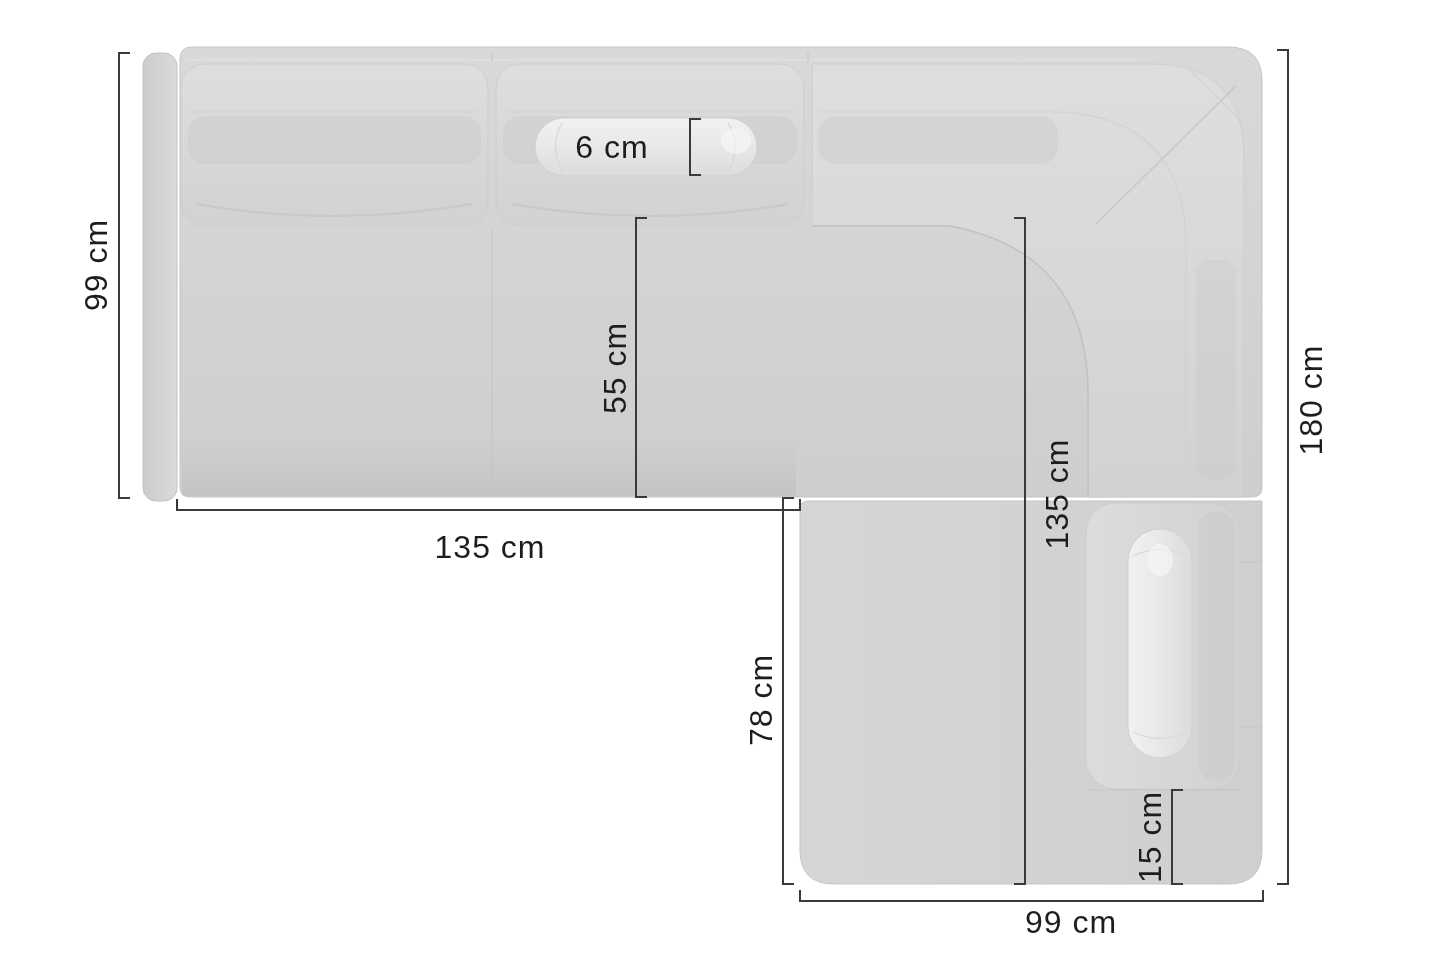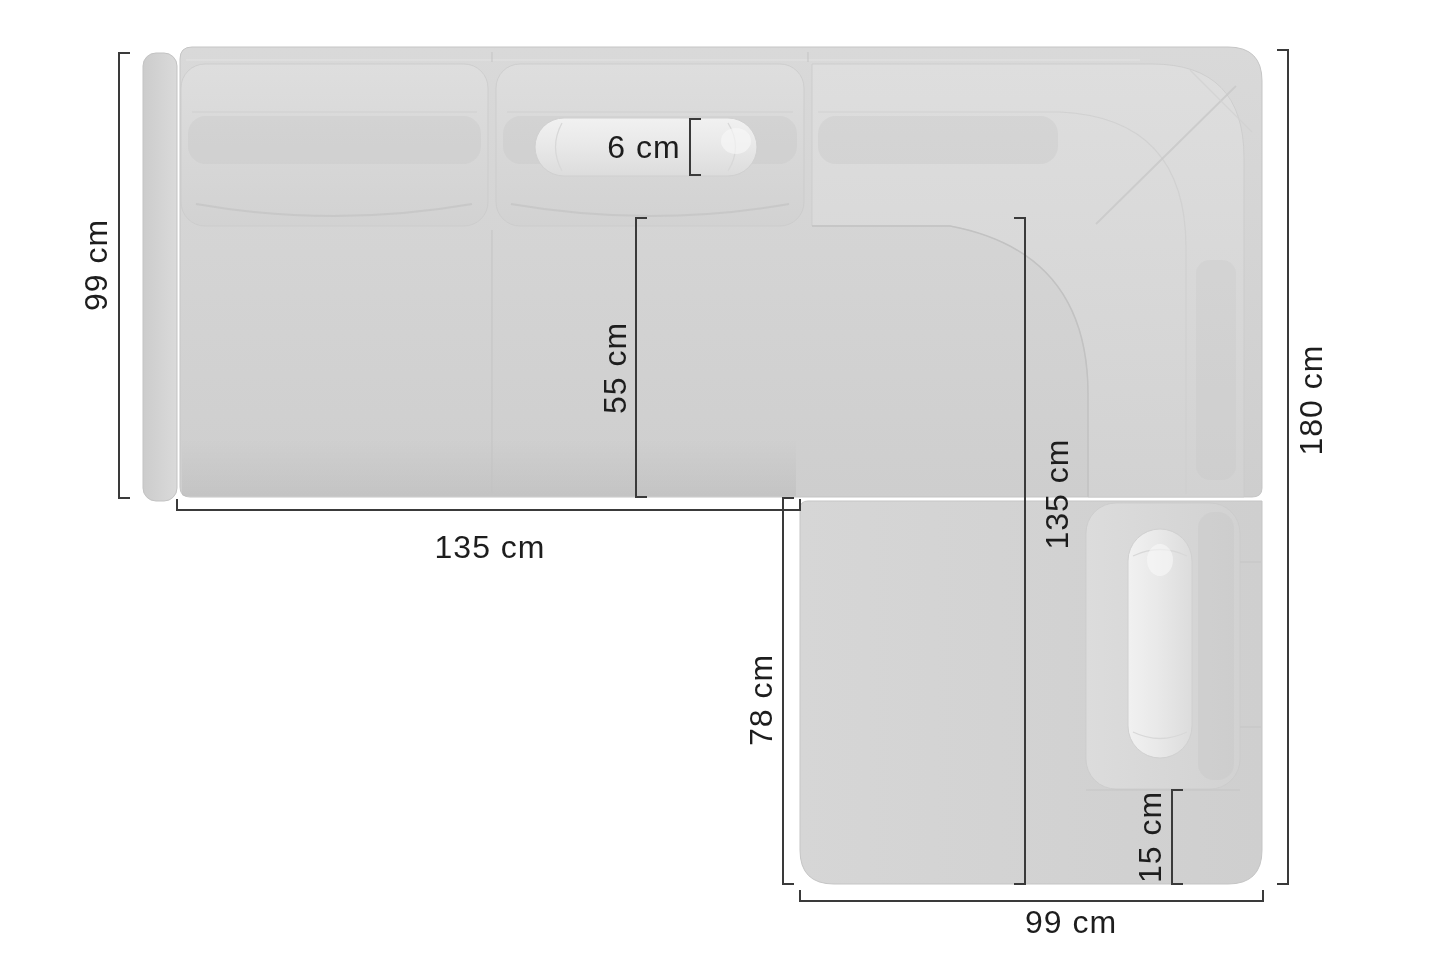--- a/index.html
+++ b/index.html
@@ -153,21 +153,21 @@
       <path d="M 1183,790 H 1172 V 884 H 1183"></path>
 
       <path d="M 800,890 V 901 H 1263 V 890"></path>
 
       <path d="M 1277,50 H 1288 V 884 H 1277"></path>
     </g>
   </svg>
 
   <div class="dim-label rot" style="left:96px; top:265px;">99 cm</div>
 
-  <div class="dim-label" style="left:644px; top:147px;">6 cm</div>
+  <div class="dim-label" style="left:612px; top:147px;">6 cm</div>
 
   <div class="dim-label rot" style="left:615px; top:368px;">55 cm</div>
 
   <div class="dim-label" style="left:490px; top:547px;">135 cm</div>
 
   <div class="dim-label rot" style="left:1057px; top:494px;">135 cm</div>
 
   <div class="dim-label rot" style="left:761px; top:700px;">78 cm</div>
 
   <div class="dim-label rot" style="left:1150px; top:837px;">15 cm</div>

